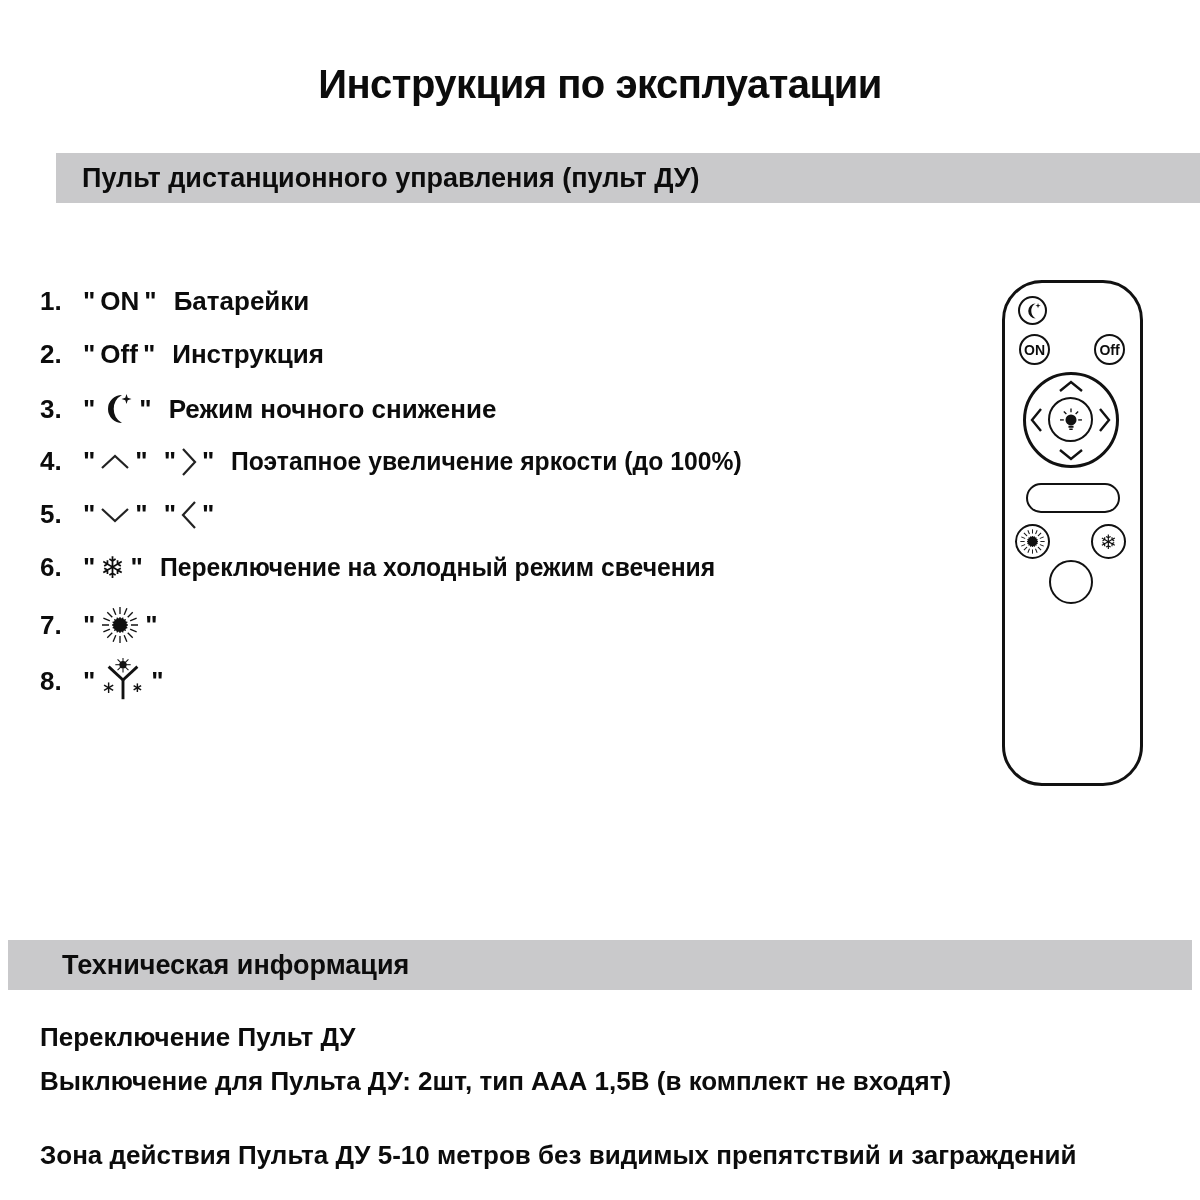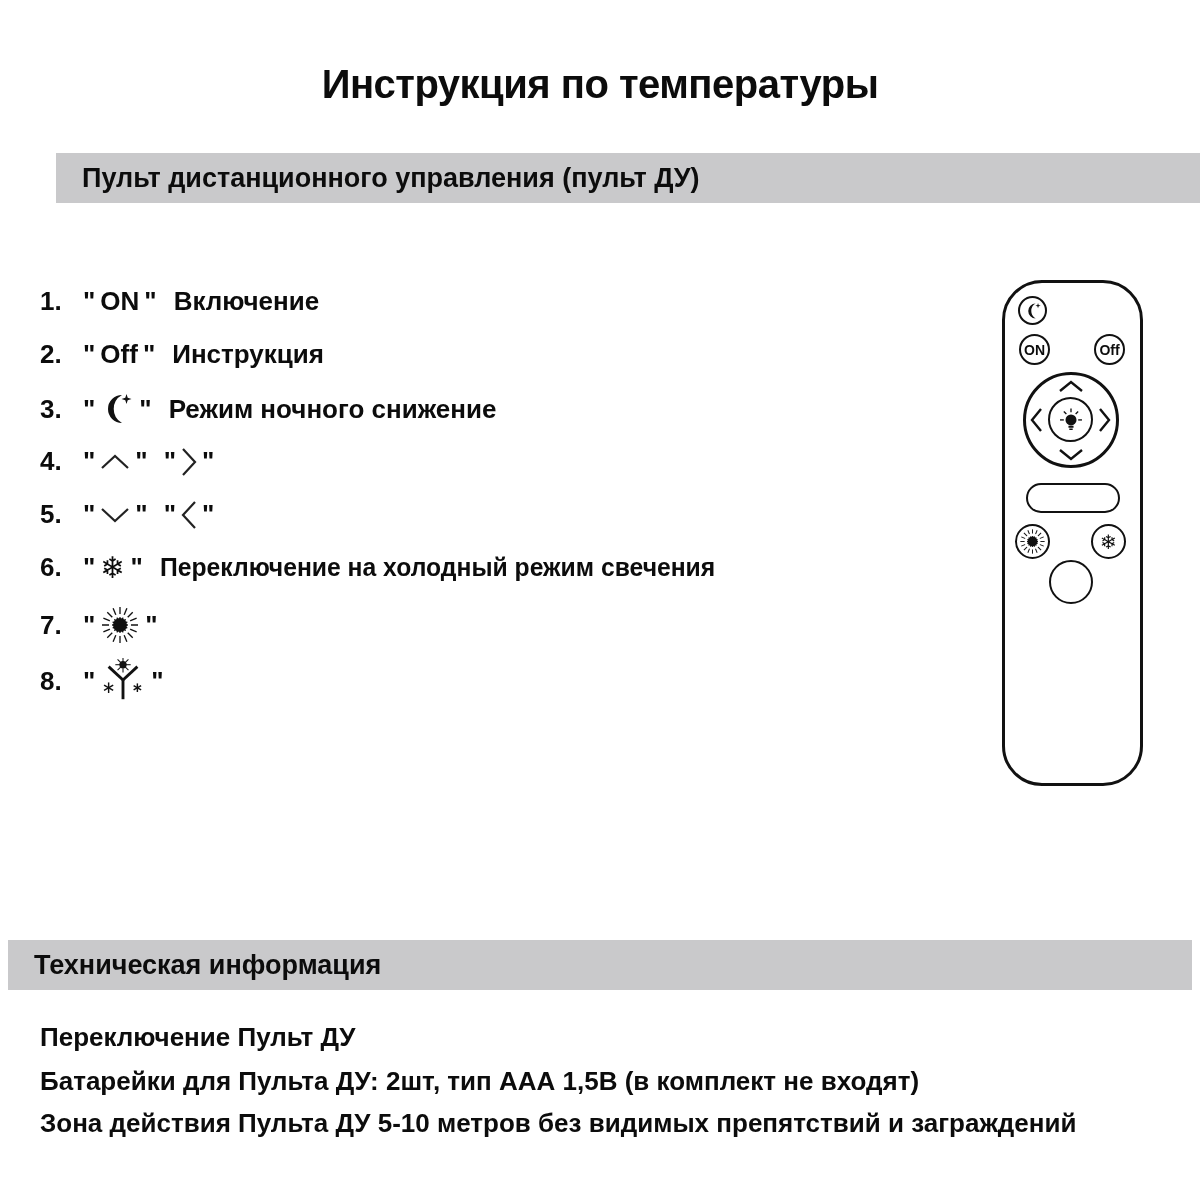--- a/index.html
+++ b/index.html
@@ -12,21 +12,21 @@
   .title {
     position:absolute; top:62px; left:0; width:1200px;
     text-align:center; font-size:40px; letter-spacing:-0.5px;
   }
   .bar {
     position:absolute; left:8px; width:1184px; height:50px;
     background:#c9c9cb; display:flex; align-items:center;
   }
   .bar .bar-label { padding-left:26px; font-size:27px; }
   .bar1 { top:153px;margin-left:48px; }
-  .bar2 { top:940px; }
+  .bar2 { top:940px;padding-left:28px; }
 
   .row {
     position:absolute; left:40px; display:flex; align-items:center;
     font-size:26px; white-space:nowrap;
   }
   .num { width:38px; }
   .q { margin:0 5px; }
   .lbl { margin-left:12px; }
   .lbl-c { display:inline-block; transform:scaleX(0.95); transform-origin:0 50%; }
   .icn { display:inline-flex; align-items:center; justify-content:center; }
@@ -62,32 +62,32 @@
   .chev-up    { left:53px; top:96px; }
   .chev-down  { left:53px; top:164px; }
   .chev-left  { left:25px; top:124px; }
   .chev-right { left:93px; top:124px; }
 </style>
 </head>
 <body>
 
 <div class="page">
 
-  <div class="title">Инструкция по температуры</div>
+  <div class="title">Инструкция по эксплуатации</div>
 
   <div class="bar bar1">
     <span class="bar-label">Пульт дистанционного управления (пульт ДУ)</span>
   </div>
 
   <div class="row" style="top:286px">
     <span class="num">1.</span>
     <span class="q">"</span>
     <span>ON</span>
     <span class="q">"</span>
-    <span class="lbl">Включение</span>
+    <span class="lbl">Батарейки</span>
   </div>
 
   <div class="row" style="top:339px">
     <span class="num">2.</span>
     <span class="q">"</span>
     <span>Off</span>
     <span class="q">"</span>
     <span class="lbl">Инструкция</span>
   </div>
 
@@ -114,20 +114,21 @@
     </span>
     <span class="q">"</span>
     <span class="grp-gap"></span>
     <span class="q">"</span>
     <span class="icn">
       <svg width="16" height="30" viewBox="0 0 16 30">
           <polyline points="2,2 14,15 2,28" fill="none" stroke="#222" stroke-width="2.2"></polyline>
         </svg>
     </span>
     <span class="q">"</span>
+    <span class="lbl"><span class="lbl-c">Поэтапное увеличение яркости (до 100%)</span></span>
   </div>
 
   <div class="row" style="top:499px">
     <span class="num">5.</span>
     <span class="q">"</span>
     <span class="icn">
       <svg width="30" height="16" viewBox="0 0 30 16">
           <polyline points="2,2 15,14 28,2" fill="none" stroke="#222" stroke-width="2.2"></polyline>
         </svg>
     </span>
@@ -273,16 +274,16 @@
       <span>❄</span>
     </div>
     <div class="rc rc-extra"></div>
   </div>
 
   <div class="bar bar2">
     <span class="bar-label">Техническая информация</span>
   </div>
 
   <div class="tech-line" style="top:1022px">Переключение Пульт ДУ</div>
-  <div class="tech-line" style="top:1066px">Батарейки для Пульта ДУ: 2шт, тип ААА 1,5В (в комплект не входят)</div>
-  <div class="tech-line" style="top:1108px">Зона действия Пульта ДУ 5-10 метров без видимых препятствий и заграждений</div>
+  <div class="tech-line" style="top:1066px">Выключение для Пульта ДУ: 2шт, тип ААА 1,5В (в комплект не входят)</div>
+  <div class="tech-line" style="top:1140px">Зона действия Пульта ДУ 5-10 метров без видимых препятствий и заграждений</div>
 
 </div>
 
 </body></html>

